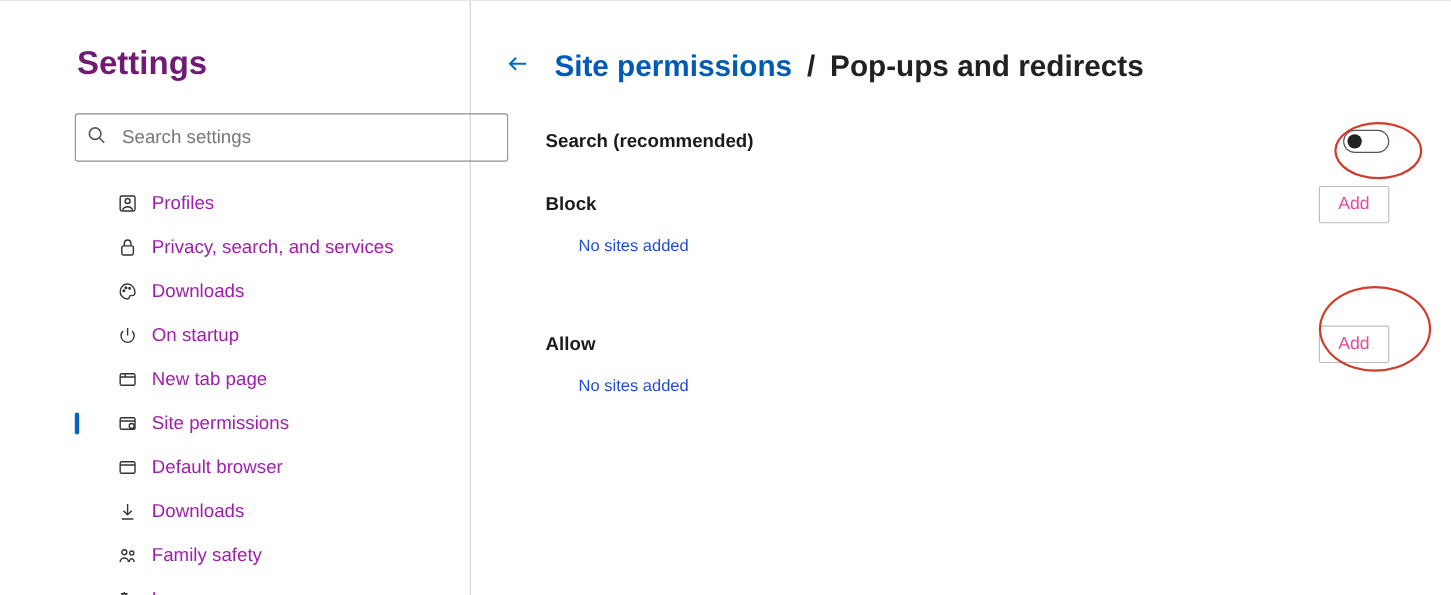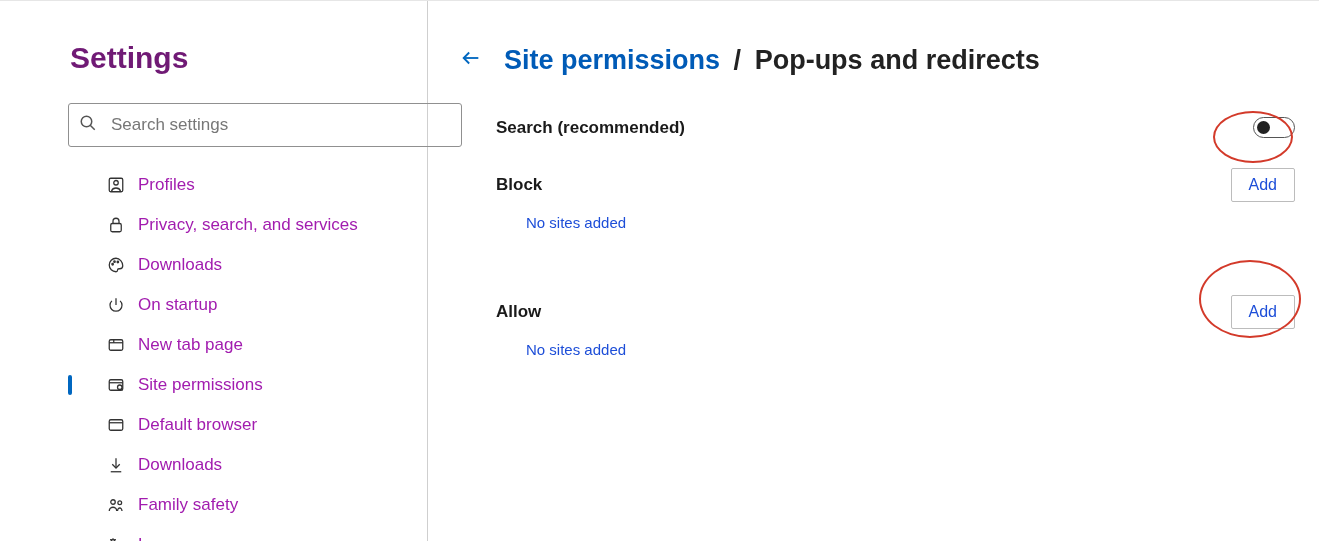--- a/index.html
+++ b/index.html
@@ -76,21 +76,21 @@
       top: 10px;
       bottom: 10px;
       width: 4px;
       background: #0067c0;
       border-radius: 2px;
     }
 
     
     .main {
       flex: 1;
-      padding: 42px 24px 0 28px;
+      padding: 42px 56px 0 28px;
       position: relative;
     }
     .breadcrumb {
       display: flex;
       align-items: center;
       gap: 18px;
       margin-bottom: 32px;
     }
     .back-arrow { cursor: pointer; padding: 4px; }
     .bc-text {
@@ -140,21 +140,21 @@
       background: #222;
     }
 
     .add-btn {
       font-size: 16px;
       border: 1px solid #bcbcbc;
       background: #fff;
       padding: 7px 17px;
       cursor: pointer;
       font-family: inherit;
-      color: #1d4ed8;
+      color: #ec4899;
       border-radius: 2px;
     }
 
     
     .circle {
       position: absolute;
       border: 2px solid #d33a2a;
       border-radius: 50%;
       pointer-events: none;
     }

